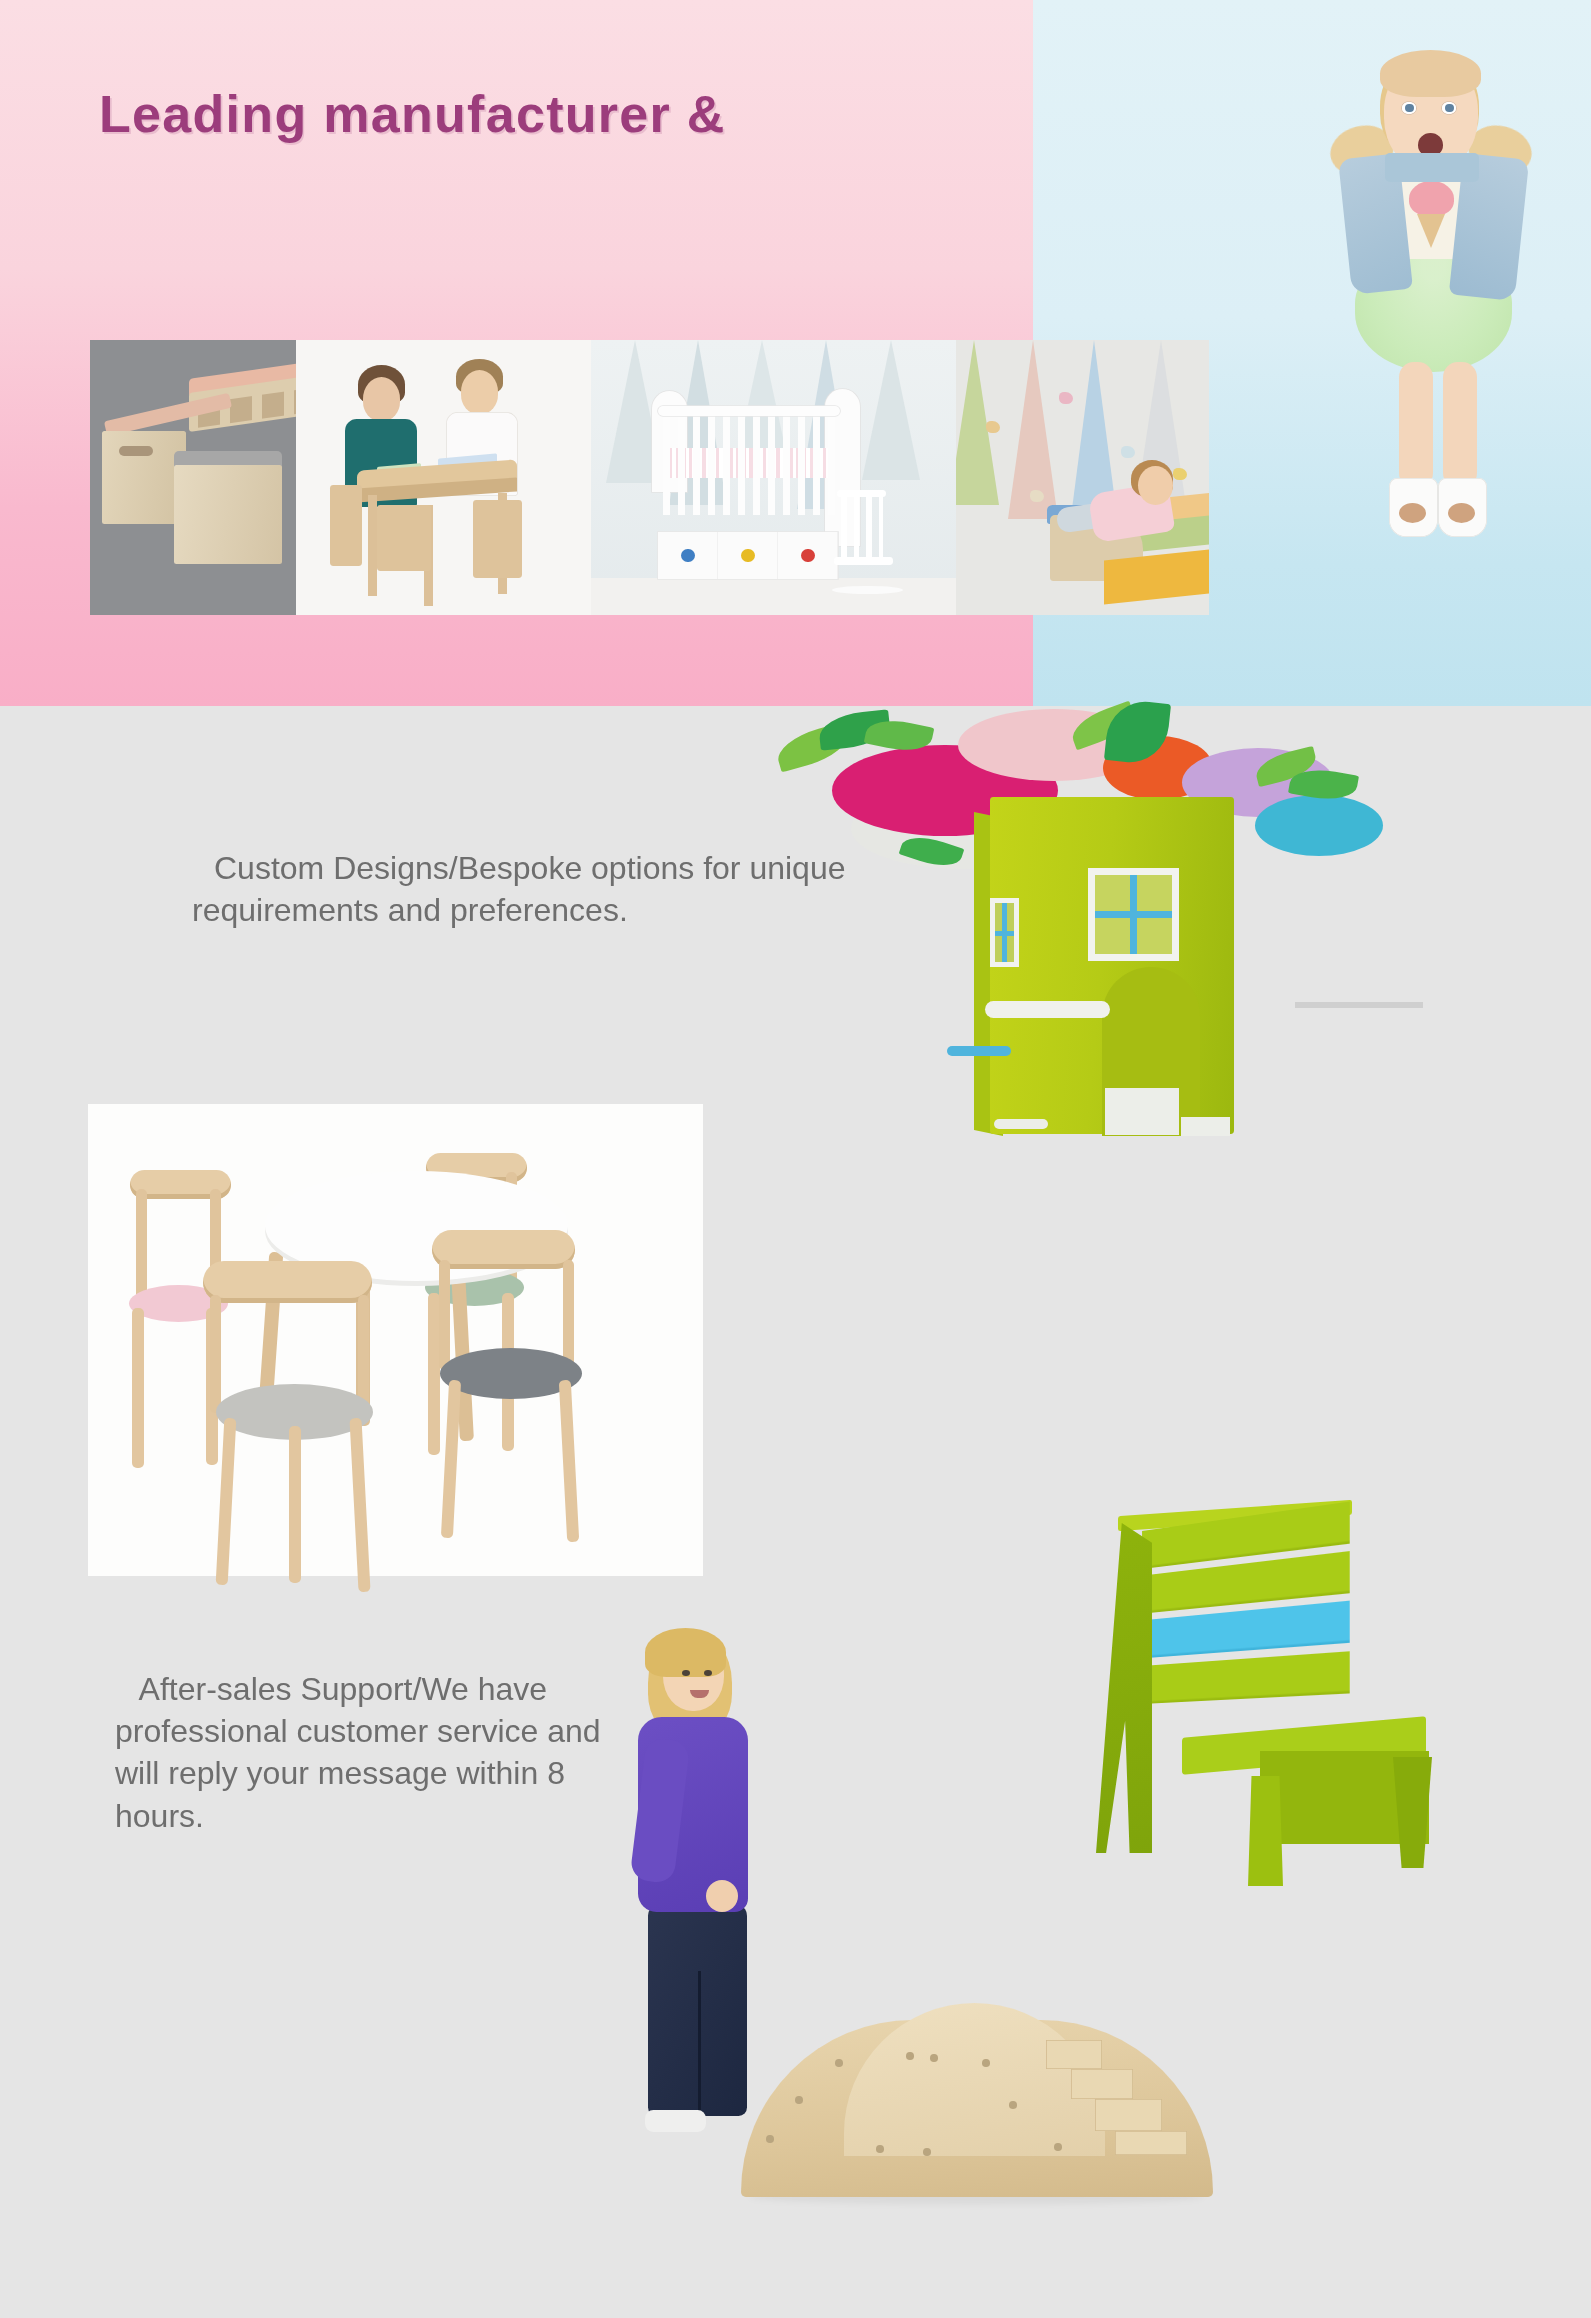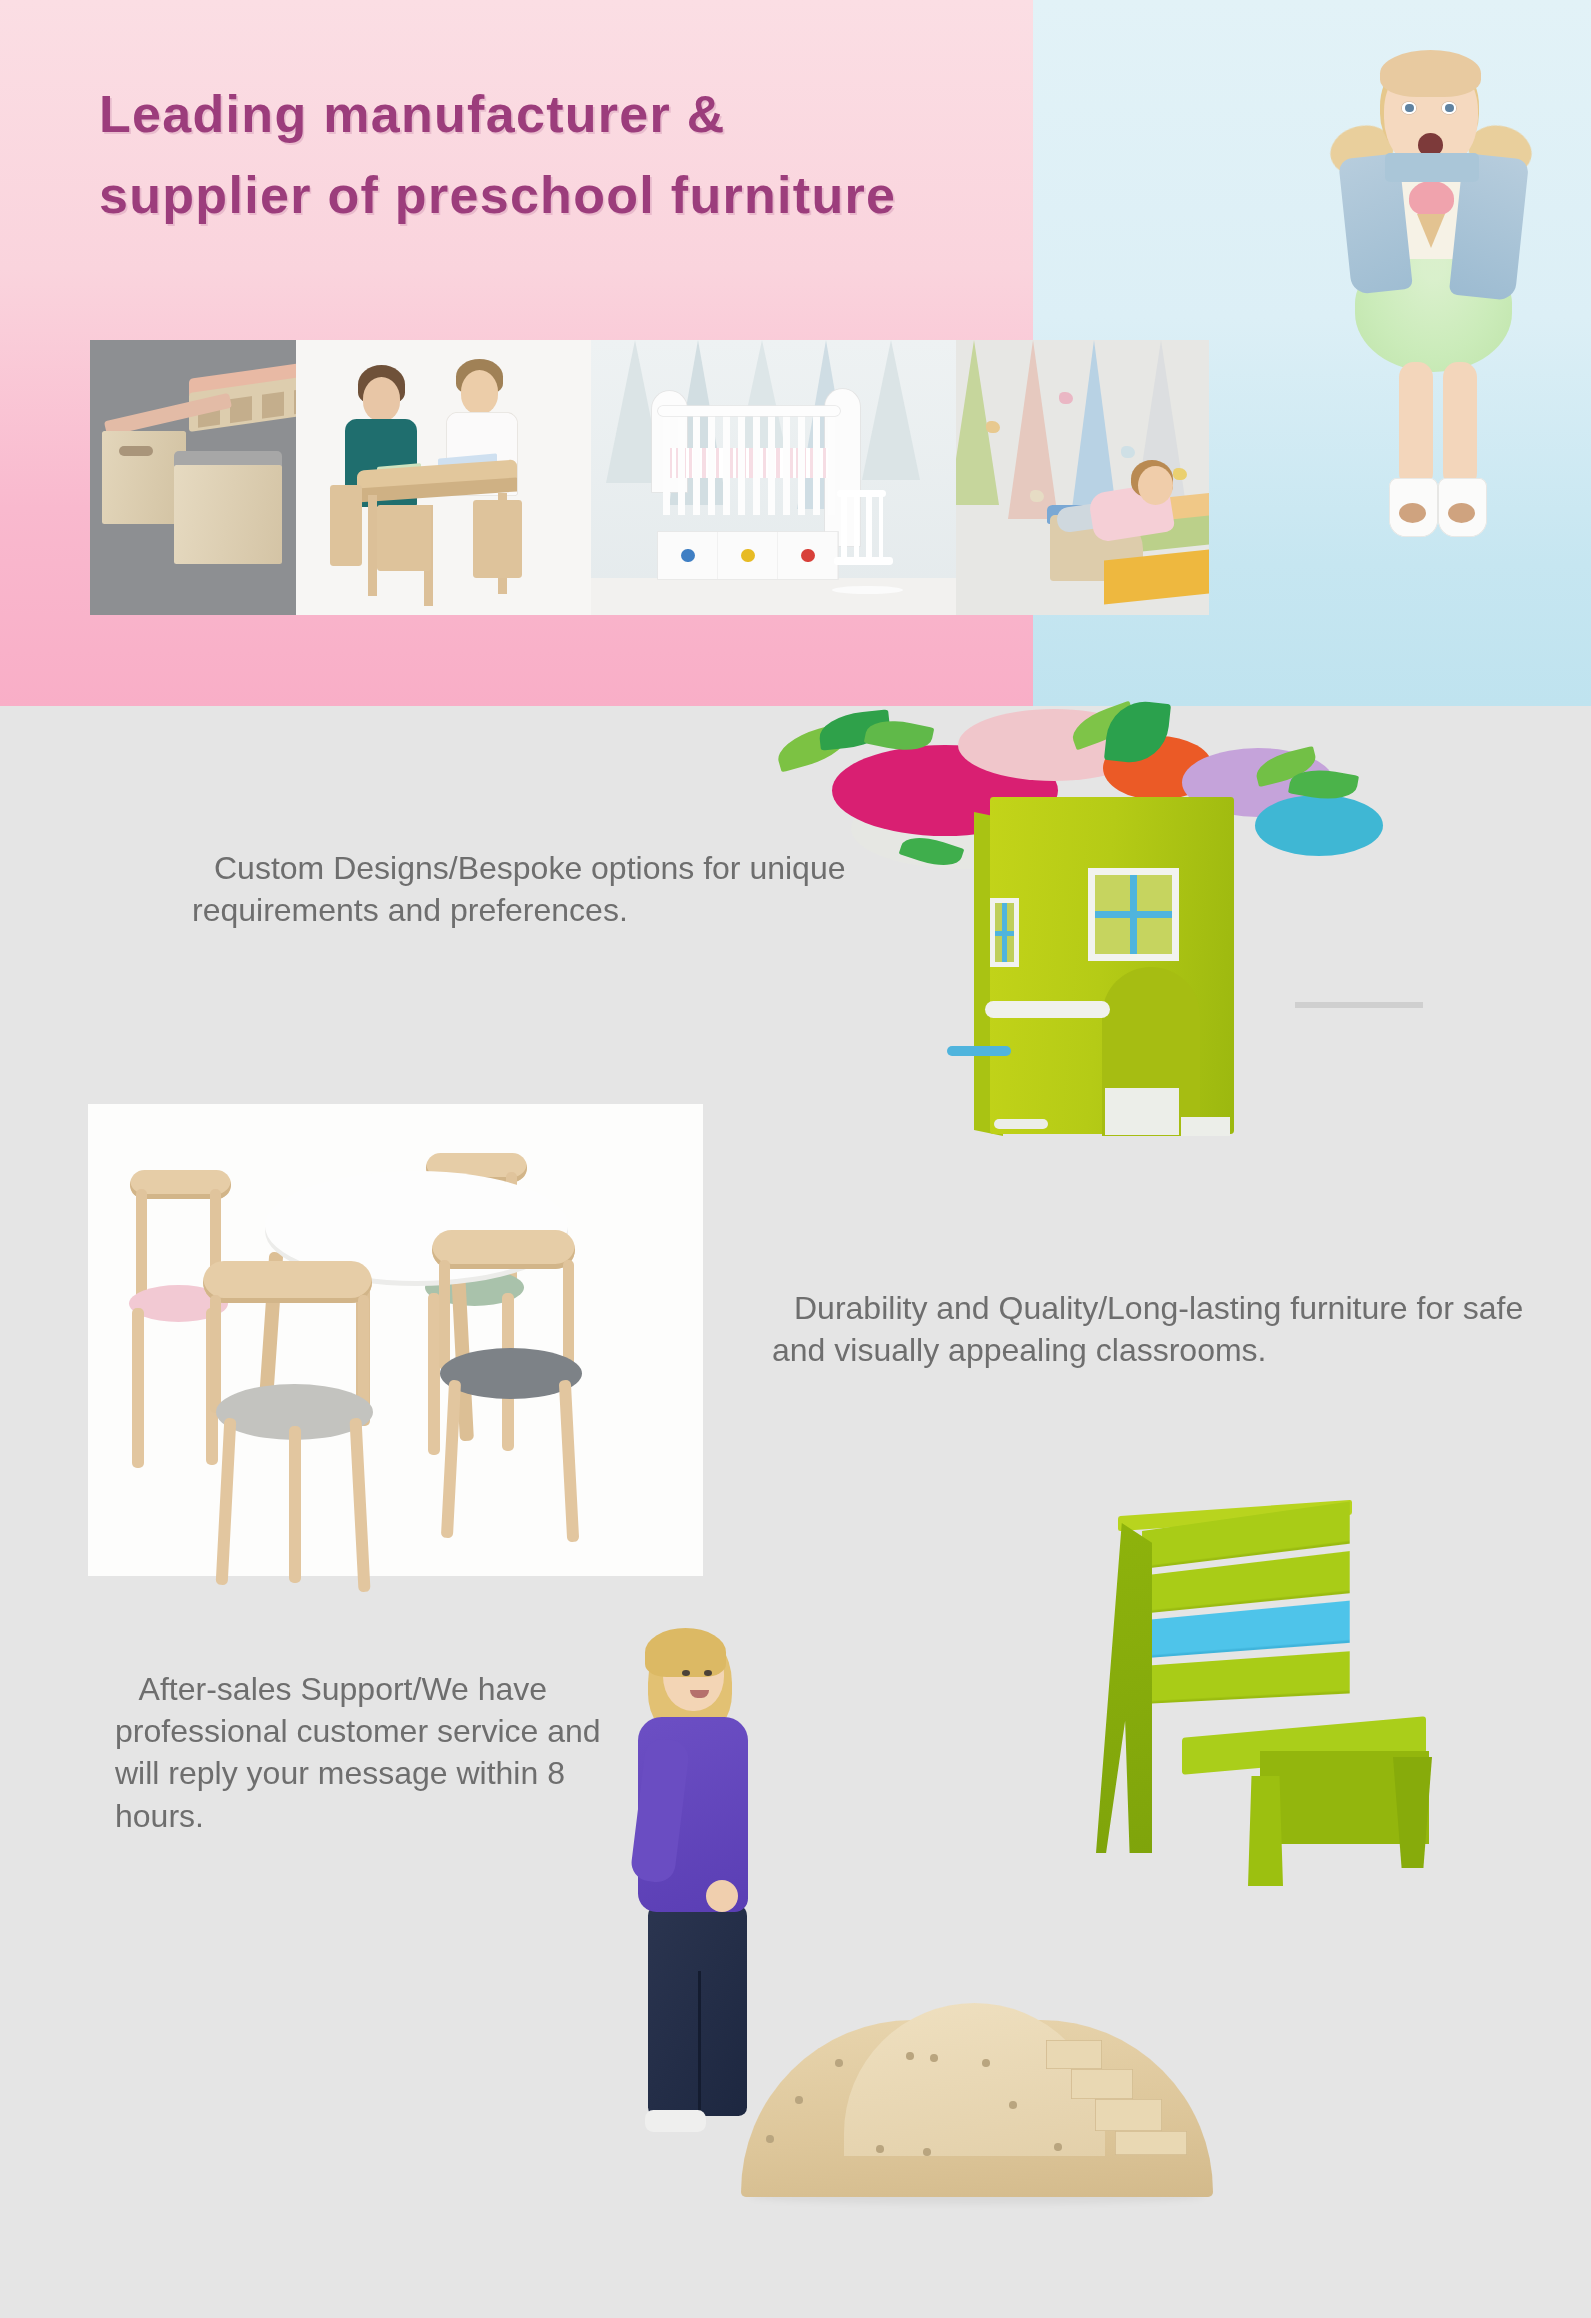--- a/index.html
+++ b/index.html
@@ -303,21 +303,20 @@
     <div class="g-jacket-r"></div>
     <div class="g-collar"></div>
     <div class="g-leg l"></div>
     <div class="g-leg r"></div>
     <div class="g-shoe l"></div>
     <div class="g-shoe r"></div>
   </div>
 
   <h1 class="banner-title">
     <span>Leading manufacturer &amp;</span>
-    <span class="l2">supplier of preschool furniture</span>
   </h1>
 
   <div class="thumbs">
 
     <div class="thumb t1">
       <div class="sb-cushion"></div>
       <div class="sb-bench"></div>
       <div class="sb-bench-holes"></div>
       <div class="sb-lid"></div>
       <div class="sb-box"></div>
@@ -481,21 +480,20 @@
     <div class="ch" style="left:337px;top:126px;">
       <div class="ch-back" style="left:6.7px;top:0;width:143px;height:39px;border-radius:20px;"></div>
       <div class="ch-post" style="left:13.5px;top:30px;height:110px;"></div>
       <div class="ch-post" style="left:138px;top:30px;height:110px;"></div>
       <div class="ch-seat" style="left:15px;top:118px;width:142px;height:51px;background:#7d8287;"></div>
       <div class="ch-leg" style="left:20px;top:150px;height:158px;transform:rotate(3deg);"></div>
       <div class="ch-leg" style="left:138px;top:150px;height:162px;transform:rotate(-3deg);"></div>
     </div>
   </div>
 
-  <p class="blurb blurb-2">Durability and Quality/Long-lasting furniture for safe and visually appealing classrooms.</p>
 
   <div class="slatchair">
     <div class="sc-toprail"></div>
     <div class="sc-backpanel">
       <div class="sc-slat" style="top:0;"></div>
       <div class="sc-slat" style="top:47px;"></div>
       <div class="sc-slat blue" style="top:94px;"></div>
       <div class="sc-slat" style="top:142px;"></div>
     </div>
     <div class="sc-sidefront"></div>

